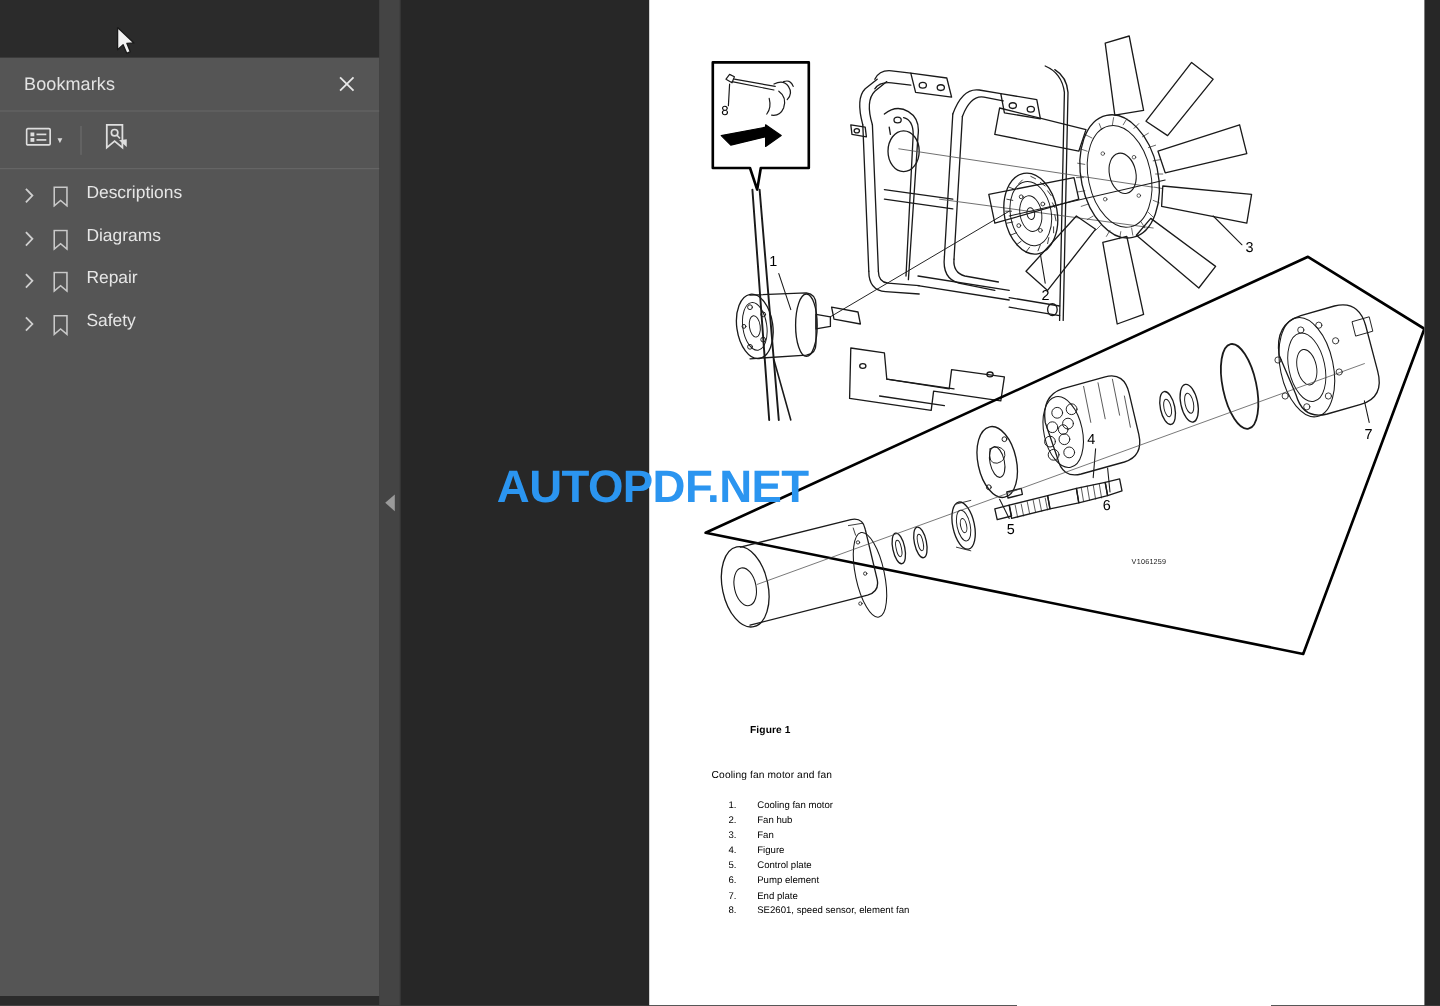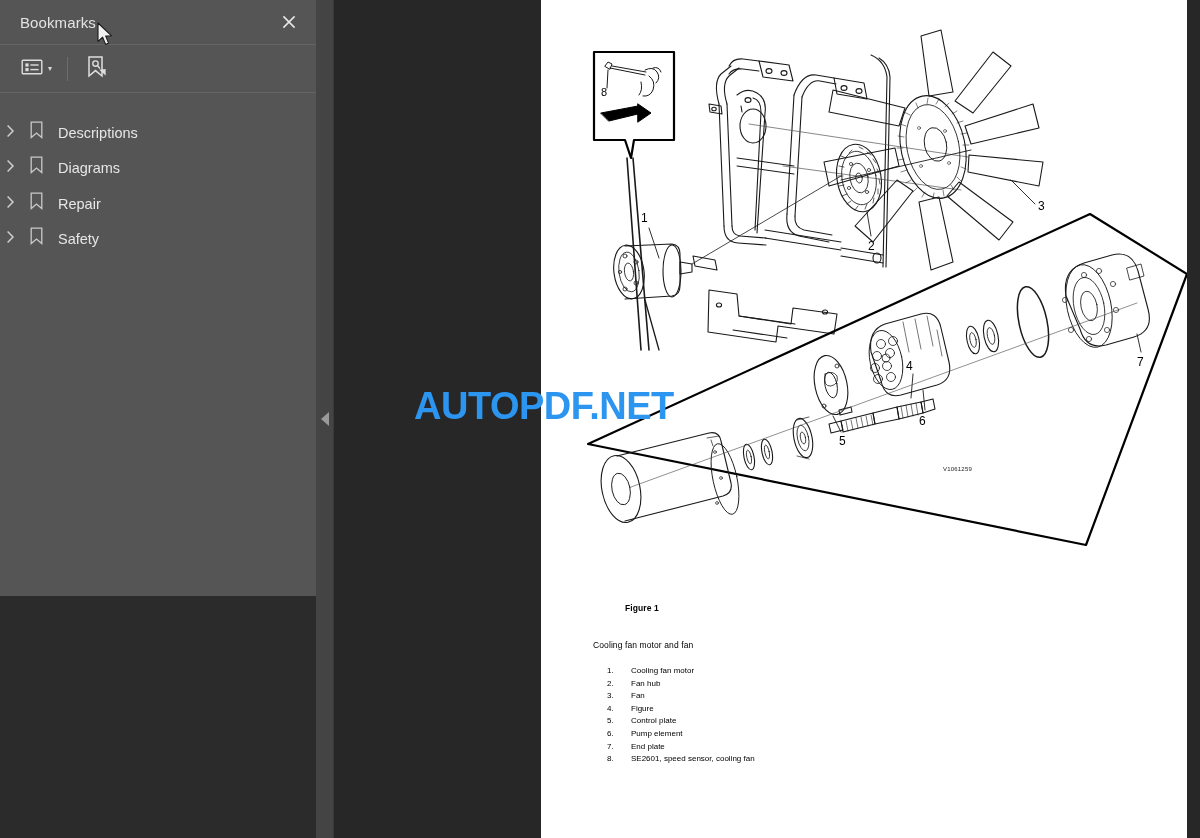--- a/index.html
+++ b/index.html
@@ -11,25 +11,26 @@
   }
   .app {
     position: relative;
     width: 1200px; height: 838px;
     display: flex;
     background: #2b2b2b;
   }
 
   
   .sidebar {
-    width: 316px; height: 596px;
+    width: 316px; height: 782px;
     background: #555555;
     color: #dcdcdc;
     position: relative;
     flex: 0 0 316px;
+    margin-top: 48px;
   }
   .sidebar-header {
     height: 45px;
     display: flex;
     align-items: center;
     justify-content: space-between;
     padding: 0 14px 0 20px;
     border-bottom: 1px solid #656565;
   }
   .sidebar-title {
@@ -68,22 +69,23 @@
   }
   .tool-sep {
     width: 1px; height: 24px;
     background: #6d6d6d;
     margin: 0 12px 0 10px;
   }
 
   .bm-list { padding-top: 12px; }
   .bm-item {
     display: flex;
-    align-items: flex-end;
+    align-items: flex-start;
     height: 35.5px;
+    padding-left: 14px;
     cursor: pointer;
   }
   .bm-chevron {
     width: 20px; height: 20px;
     display: flex; align-items: center; justify-content: center;
     color: #cfcfcf;
     flex: 0 0 20px;
   }
   .bm-icon {
     width: 26px; height: 22px;
@@ -632,21 +634,21 @@
           <div class="legend-row">
             <span class="legend-num">6.</span>
             <span class="legend-txt">Pump element</span>
           </div>
           <div class="legend-row">
             <span class="legend-num">7.</span>
             <span class="legend-txt">End plate</span>
           </div>
           <div class="legend-row">
             <span class="legend-num">8.</span>
-            <span class="legend-txt">SE2601, speed sensor, cooling fan</span>
+            <span class="legend-txt">SE2601, speed sensor, element fan</span>
           </div>
         </div>
       </div>
 
     </div>
   </div>
 
   <div class="watermark">AUTOPDF.NET</div>
 
   <span class="cursor">

